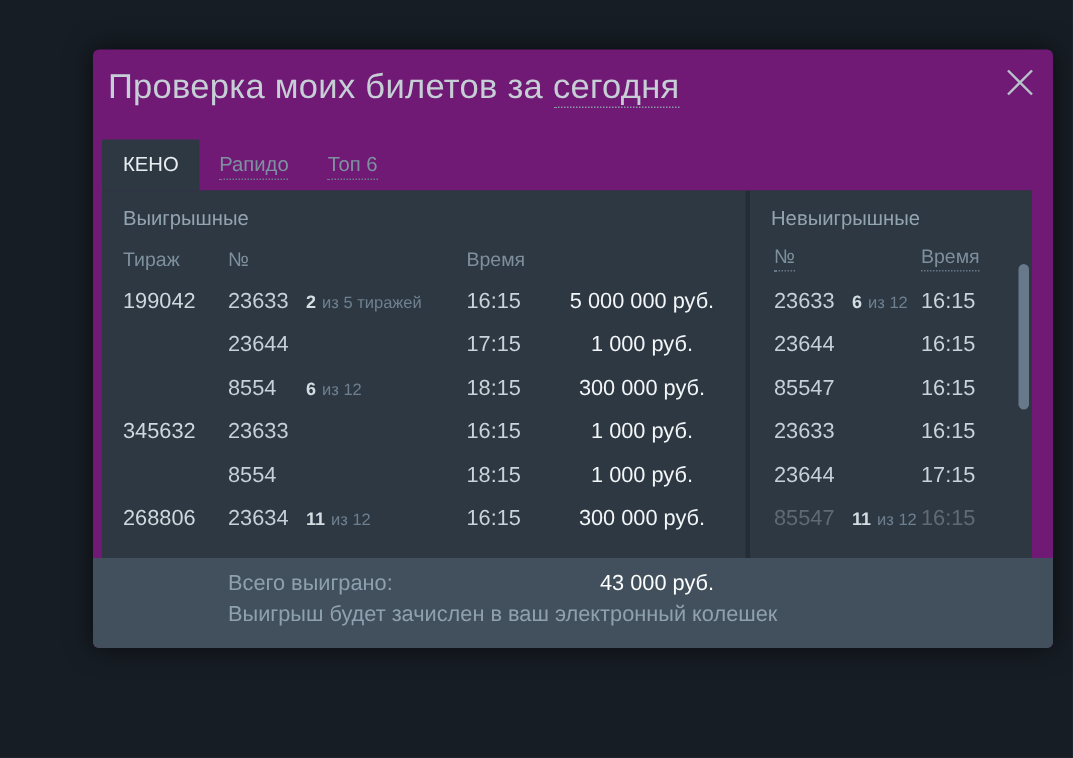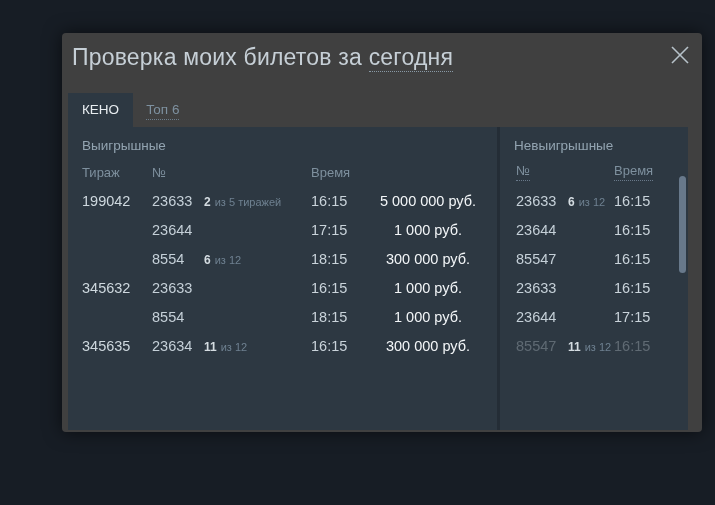--- a/index.html
+++ b/index.html
@@ -3,21 +3,21 @@
 <meta charset="utf-8">
 <style>
   html,body{margin:0;padding:0;}
   body{
     width:715px;height:505px;position:relative;overflow:hidden;
     background:#171d25;
     font-family:"Liberation Sans","DejaVu Sans",sans-serif;
   }
   .dialog{
     position:absolute;left:62px;top:33px;width:640px;height:399px;
-    background:#404040;border-radius:4px;
+    background:#701a75;border-radius:4px;
     box-shadow:0 0 18px rgba(0,0,0,.6);
   }
   
   .title{
     position:absolute;left:10px;top:11px;right:50px;
     font-size:23px;font-weight:400;color:#c6cfd6;letter-spacing:.2px;
     white-space:nowrap;
   }
   .title .date-link{
     border-bottom:1px dotted #8899a5;padding-bottom:1px;cursor:pointer;
@@ -87,20 +87,21 @@
 
   <div class="close-btn">
     <svg width="22" height="22" viewBox="0 0 22 22" fill="none">
       <line x1="3" y1="3" x2="19" y2="19"></line>
         <line x1="19" y1="3" x2="3" y2="19"></line>
     </svg>
   </div>
 
   <div class="tabs">
     <div class="tab active"><span class="tab-label">КЕНО</span></div>
+    <div class="tab"><span class="tab-label">Рапидо</span></div>
     <div class="tab"><span class="tab-label">Топ 6</span></div>
   </div>
 
   <div class="panel">
 
     <div class="sec sec-left">
       <div class="sec-label">Выигрышные</div>
       <div class="grid g-left thead">
         <span>Тираж</span>
         <span>№</span>
@@ -137,21 +138,21 @@
         <span class="c-win">1 000 руб.</span>
       </div>
       <div class="grid g-left trow">
         <span class="c-draw"></span>
         <span class="c-num">8554</span>
         <span class="c-note"><b class="nv"></b> <i class="nl"></i></span>
         <span class="c-time">18:15</span>
         <span class="c-win">1 000 руб.</span>
       </div>
       <div class="grid g-left trow">
-        <span class="c-draw">345635</span>
+        <span class="c-draw">268806</span>
         <span class="c-num">23634</span>
         <span class="c-note"><b class="nv">11</b> <i class="nl">из 12</i></span>
         <span class="c-time">16:15</span>
         <span class="c-win">300 000 руб.</span>
       </div>
     </div>
 
     <div class="sec sec-right">
       <div class="sec-label">Невыигрышные</div>
       <div class="grid g-right thead">
@@ -188,14 +189,21 @@
       <div class="grid g-right trow">
         <span class="c-num faded">85547</span>
         <span class="c-note"><b class="nv">11</b> <i class="nl">из 12</i></span>
         <span class="c-time faded">16:15</span>
       </div>
 
       <div class="scroll-thumb"></div>
     </div>
   </div>
 
+  <div class="footer">
+    <div class="footer-line1">
+      <span class="total-label">Всего выиграно:</span>
+      <span class="total-amount">43 000 руб.</span>
+    </div>
+    <div class="footer-note">Выигрыш будет зачислен в ваш электронный колешек</div>
+  </div>
 
 </div>
 
 </body></html>

